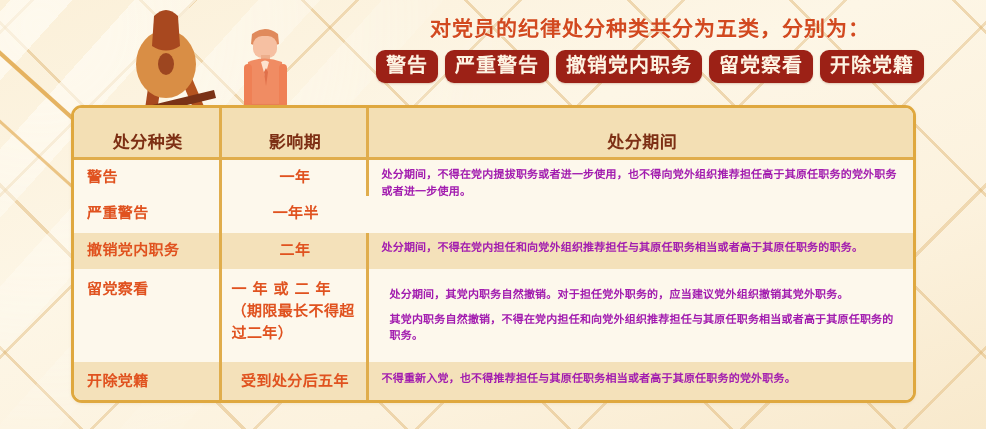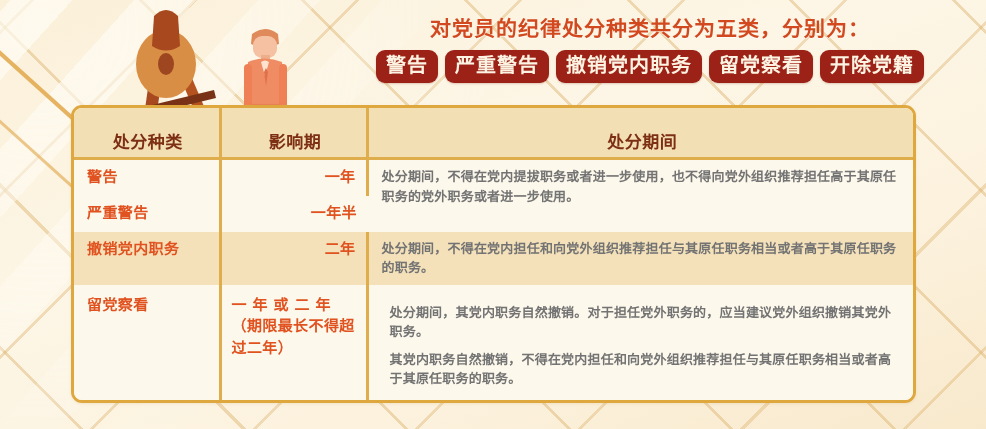--- a/index.html
+++ b/index.html
@@ -178,26 +178,26 @@
   table.ptable tbody tr.odd  td { background: #fdf8ec; }
   table.ptable tbody tr.even td { background: #f4e1ba; }
 
   td.kind, td.period {
     color: #e0521f;
     font-size: 15px;
     font-weight: 700;
     letter-spacing: .4px;
     line-height: 1.45;
   }
-  td.period { text-align: right; }
+  td.period { text-align: center; }
   td.period.centered { text-align: left; padding-left: 10px; }
 
   td.consequence {
-    color: #737373;
-    font-size: 13px;
+    color: #a21caf;
+    font-size: 11px;
     font-weight: 700;
     line-height: 1.5;
     letter-spacing: .2px;
   }
   td.consequence p { margin: 8px; }
 
   
   tr.r1 td, tr.r2 td, tr.r3 td { padding-top: 7px; }
   tr.r4 td { padding-top: 10px; }
   tr.r5 td { padding-top: 9px; }

